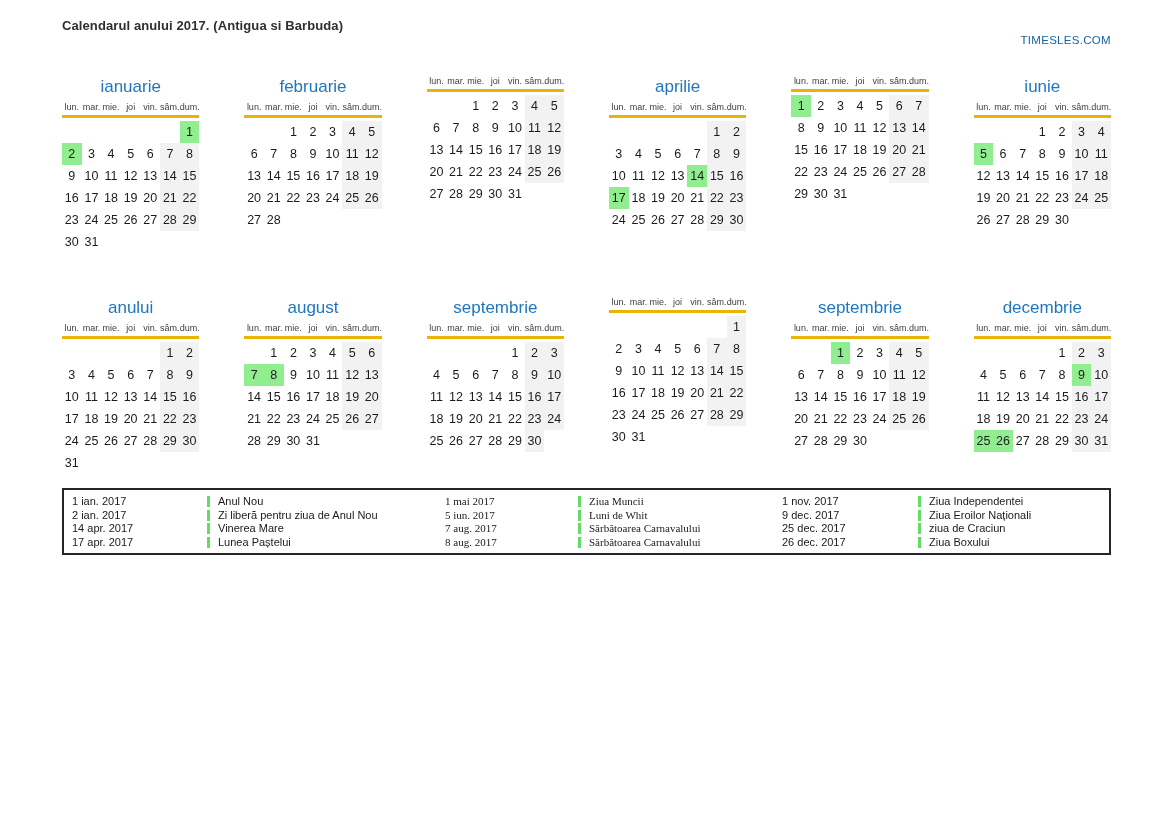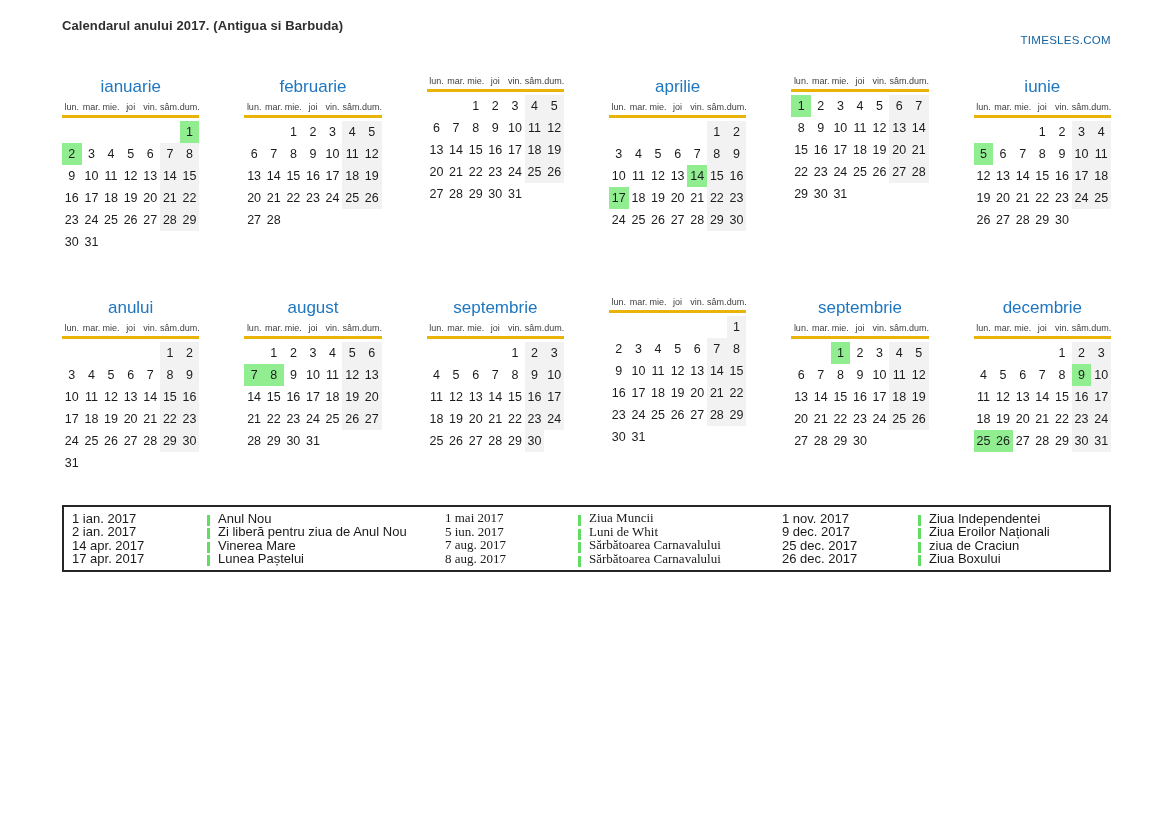--- a/index.html
+++ b/index.html
@@ -21,23 +21,23 @@
                  margin-bottom:5px; }
   table.cal { width:100%; border-collapse:collapse; table-layout:fixed; }
   .cal th { font-size:9px; font-weight:normal; color:#404040; padding:0 0 3px 0;
             text-align:center; }
   .cal thead tr { border-bottom:3px solid #eab308; }
   .cal tbody::before { content:""; display:table-row; height:4px; }
   .cal td { height:22px; padding:0; text-align:center; font-size:12.5px; color:#1c1c1c; }
   .cal td.we  { background:#f2f2f2; }
   .cal td.hol { background:#90ee90; }
 
-  .legend { margin:32px 58px 0 62px; border:2px solid #262626;
+  .legend { margin:15px 58px 0 62px; border:2px solid #262626;
             padding:4px 6px 5px 8px; display:flex; align-items:flex-start;
-            font-size:13px; color:#1a1a1a; }
+            font-size:11px; color:#1a1a1a; }
   .pair { display:grid; grid-auto-rows:13.5px; align-items:center; }
   .pair .ldate { padding-top:1px; }
   .pair .llabel { display:flex; align-items:flex-end; padding-top:1px; }
   .pair1 { grid-template-columns:135px 238px; }
   .pair2 { grid-template-columns:133px 204px;font-family:Liberation Serif, serif; }
   .pair3 { grid-template-columns:136px 1fr; flex:1; }
   .bar { display:inline-block; width:3px; height:11px; background:#63dc63;
          margin-right:8px; flex:0 0 3px; }
 </style>
 </head>

